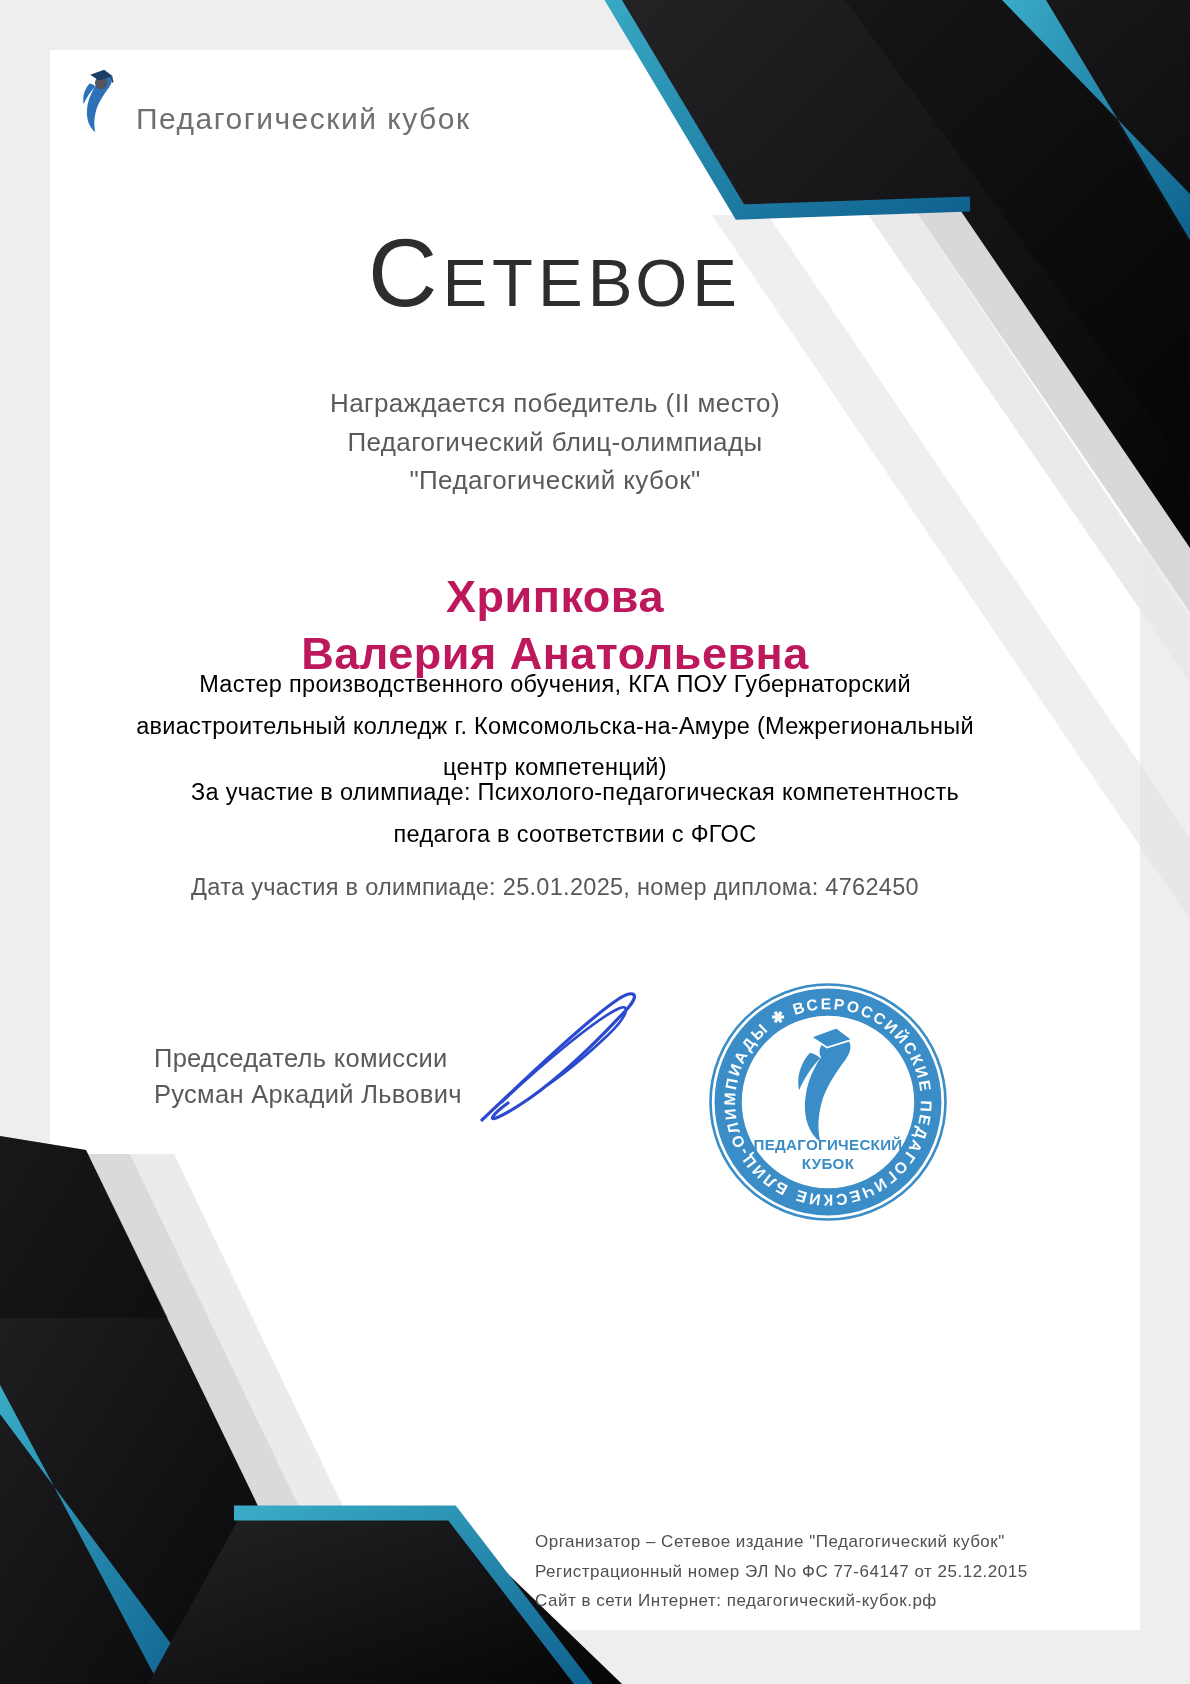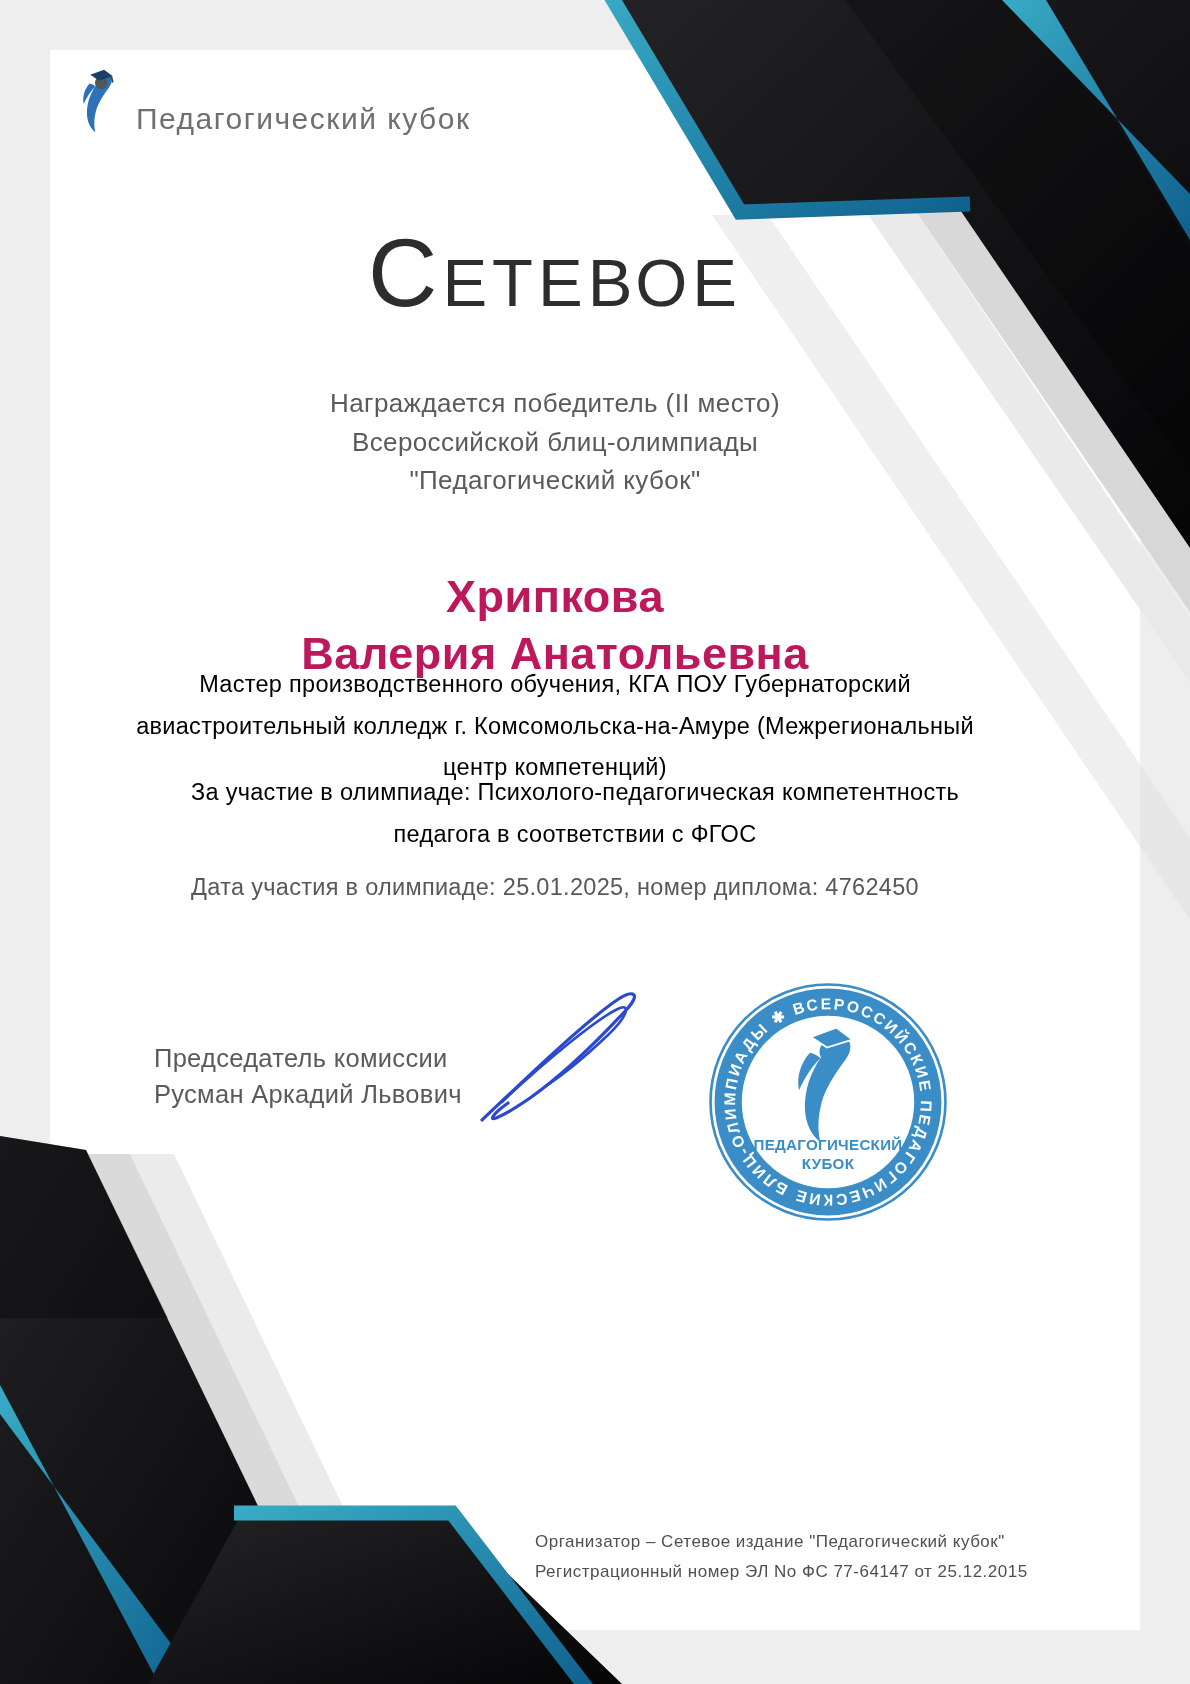--- a/index.html
+++ b/index.html
@@ -82,21 +82,21 @@
     <path d="M -12,-36 L 7,-43 L 19,-34 L 0,-28 Z" fill="#1d3f66"></path>
     <path d="M 18,-34 L 20,-26 L 18,-25 L 16,-33 Z" fill="#1d3f66"></path>
   </svg>
   <span class="brand">Педагогический кубок</span>
 </div>
 
 <div class="layer centered title">Сетевое</div>
 
 <div class="layer centered award">
   <div>Награждается победитель (II место)</div>
-  <div>Всероссийской блиц-олимпиады</div>
+  <div>Педагогический блиц-олимпиады</div>
   <div>"Педагогический кубок"</div>
 </div>
 
 <div class="layer centered name">
   <div>Хрипкова</div>
   <div>Валерия Анатольевна</div>
 </div>
 
 <div class="layer centered para pos">Мастер производственного обучения, КГА ПОУ Губернаторский авиастроительный колледж г. Комсомольска-на-Амуре (Межрегиональный центр компетенций)</div>
 
@@ -127,13 +127,14 @@
     <circle cx="3" cy="-25" r="8.6" fill="#3a8dc6"></circle>
     <path d="M -12,-36 L 7,-43 L 19,-34 L 0,-28 Z" fill="#3a8dc6" stroke="#ffffff" stroke-width="1.4"></path>
   </g>
   <text class="seal-caption" x="120" y="168">ПЕДАГОГИЧЕСКИЙ</text>
   <text class="seal-caption" x="120" y="186">КУБОК</text>
 </svg>
 
 <div class="layer footer">
   <div>Организатор – Сетевое издание "Педагогический кубок"</div>
   <div>Регистрационный номер ЭЛ No ФС 77-64147 от 25.12.2015</div>
+  <div>Сайт в сети Интернет: педагогический-кубок.рф</div>
 </div>
 
 </body></html>

